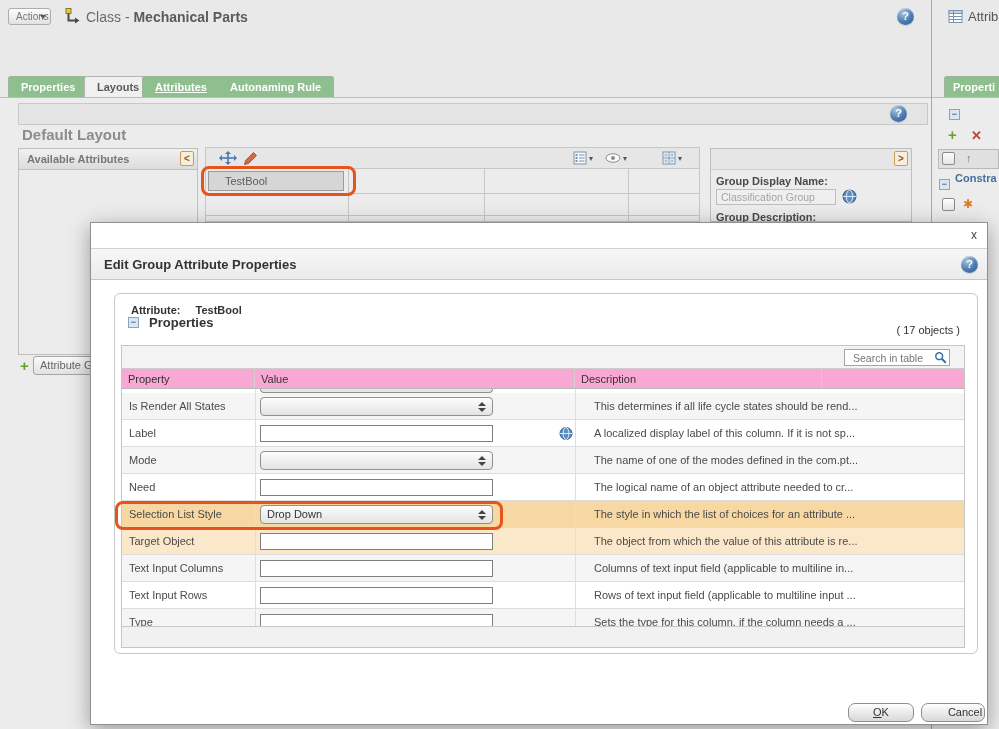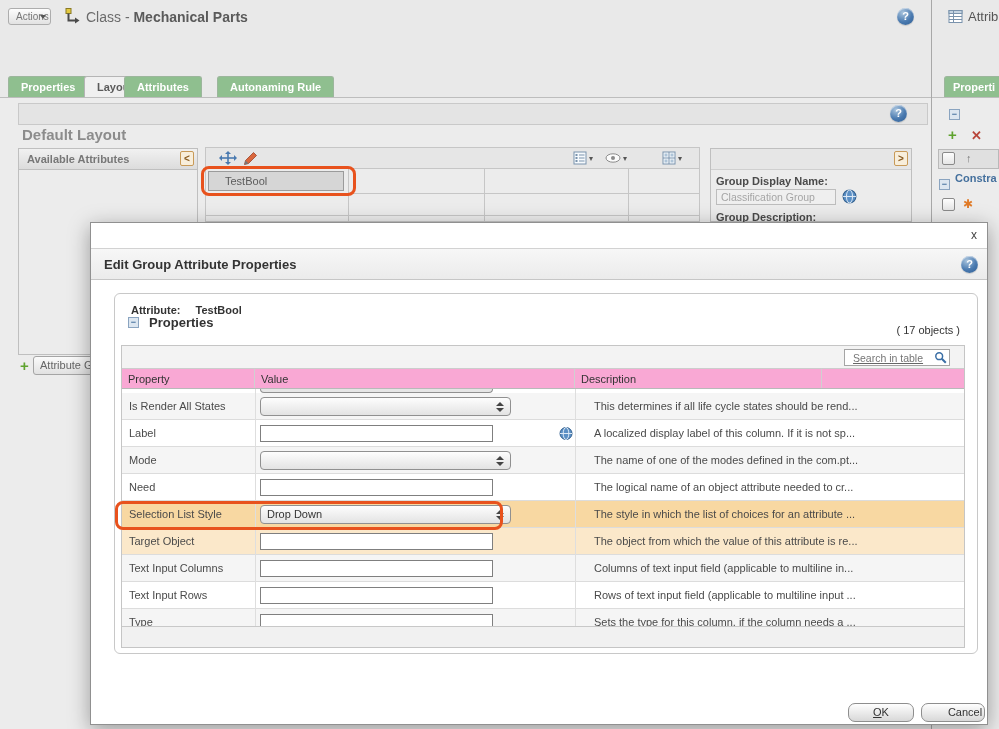--- a/index.html
+++ b/index.html
@@ -99,37 +99,37 @@
   .dlg-attr .val { margin-left:12px; }
   .dlg-section { position:absolute; left:37px; top:92px; }
   .dlg-section .minus-box { display:inline-block; vertical-align:middle; }
   .dlg-section .lbl { font-size:13px; font-weight:bold; color:#333; margin-left:7px; vertical-align:middle; }
   .dlg-count { position:absolute; right:27px; top:101px; color:#333; }
 
   .dlg-table { position:absolute; left:30px; top:122px; width:844px; height:303px; border:1px solid #c5c5c5; background:#fff; }
   .ttool { position:absolute; left:0; top:0; width:100%; height:23px; background:#f3f3f3; border-bottom:1px solid #cccccc; }
   .search-box { position:absolute; right:14px; top:3px; width:106px; height:17px; }
   .search-box input { width:100%; height:100%; border:1px solid #a5a5a5; font:inherit; font-size:10.5px;
-    color:#666; padding:0 18px 0 8px; background:#fff;text-decoration:underline; }
+    color:#666; padding:0 18px 0 8px; background:#fff; }
   .search-box svg { position:absolute; right:3px; top:2px; }
   .thead { position:absolute; left:0; top:23px; width:100%; height:20px; background:#f9a8d4; border-bottom:1px solid #b9b9b9; }
   .thead .hcell { position:absolute; top:0; height:100%; border-right:1px solid #d0d0d0; padding:4px 0 0 6px; color:#333; }
   .tbody { position:absolute; left:0; top:43px; width:100%; height:239px; overflow:hidden; }
   .bvline { position:absolute; top:0; bottom:0; width:1px; background:#dedede; pointer-events:none; }
   .sliver { margin-left:138px; width:233px; height:4px; border:1px solid #909090; border-top:none;
     border-radius:0 0 4px 4px; background:#e6e6e6; }
   .trow { position:relative; height:27px; border-bottom:1px solid #dcdcdc; background:#fff; }
   .trow.alt { background:#f5f5f5; }
   .trow.sel { background:#f8d8a2; }
   .trow.tint { background:#fbe8ca; }
   .tprop { position:absolute; left:7px; top:7px; color:#4a4a4a; }
   .tdesc { position:absolute; left:472px; top:7px; color:#4a4a4a; white-space:nowrap; }
   .ctl-input { position:absolute; left:138px; top:5px; width:233px; height:17px; border:1px solid #7f7f7f;
     background:#fff; font:inherit; padding:0 3px; }
-  .ctl-select { position:absolute; left:138px; top:4px; width:251px; height:19px; border:1px solid #909090;
+  .ctl-select { position:absolute; left:138px; top:4px; width:233px; height:19px; border:1px solid #909090;
     border-radius:4px; background:linear-gradient(#fdfdfd,#e3e3e3); cursor:pointer; }
   .ctl-select .txt { position:absolute; left:6px; top:2px; color:#333; }
   .stepper { position:absolute; right:6px; top:50%; margin-top:-5px; width:8px; height:10px; }
   .stepper i { position:absolute; left:0; width:0; height:0; border-left:4px solid transparent; border-right:4px solid transparent; }
   .stepper .up { top:0; border-bottom:4px solid #444; }
   .stepper .dn { bottom:0; border-top:4px solid #444; }
   .loc-icon-pos { position:absolute; left:437px; top:6px; }
   .tfoot { position:absolute; left:0; bottom:0; width:100%; height:21px; background:#f1f1f1; border-top:1px solid #c8c8c8; }
 
   .dlg-btn { position:absolute; top:480px; height:19px; border:1px solid #8e8e8e; border-radius:7px;
@@ -154,21 +154,21 @@
     </svg>
   </span>
   <div class="abs page-title">
     <span>Class -</span>
     <b>Mechanical Parts</b>
   </div>
   <div class="abs help" style="left:897px; top:8px;">?</div>
 
   <div class="abs tab" style="left:8px;">Properties</div>
   <div class="abs tab active" style="left:84px;">Layouts</div>
-  <div class="abs tab" style="left:124px;">Attributes</div>
+  <div class="abs tab" style="left:142px;text-decoration:underline;">Attributes</div>
   <div class="abs tab" style="left:217px;">Autonaming Rule</div>
 
   <div class="abs content-bg"></div>
   <div class="abs main-toolbar"></div>
   <div class="abs help" style="left:890px; top:105px;">?</div>
 
   <div class="abs section-title">Default Layout</div>
 
   <div class="abs avail-panel">
     <div class="avail-header">

